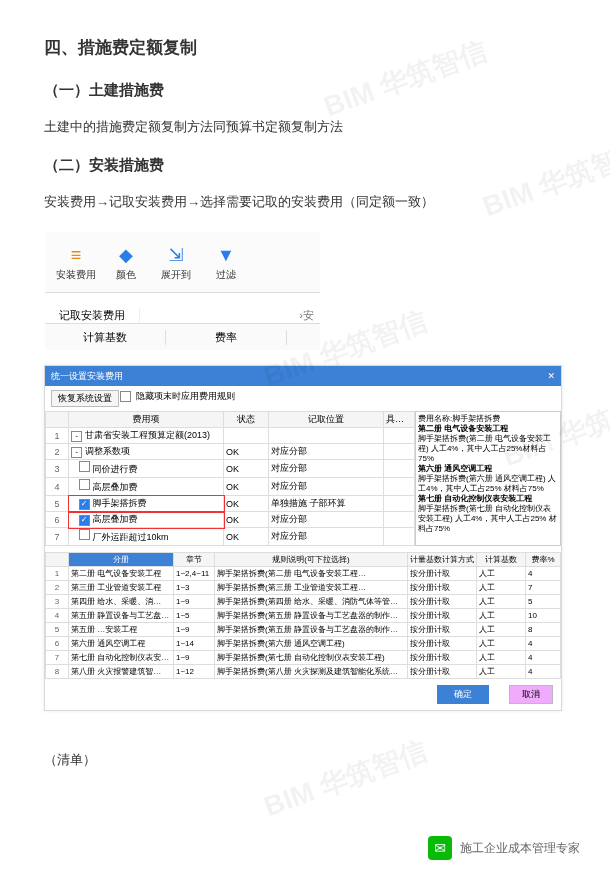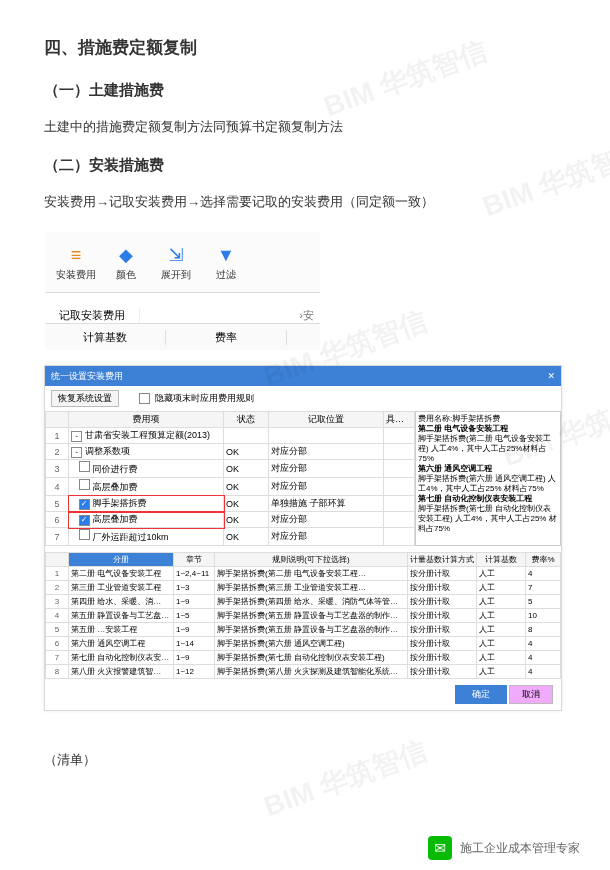--- a/index.html
+++ b/index.html
@@ -17,35 +17,35 @@
 .tb-orange{color:#e78a1a}
 .tb-row2{height:30px;display:flex;align-items:flex-end;background:#fff;font-size:11px}
 .tb-row2 .menu-item{padding:0 14px;border-right:1px solid #eee}
 .tb-row2 .lbl{margin-left:auto;color:#777;padding-right:6px}
 .tb-row3{height:26px;display:flex;align-items:center;background:#fafafa;border-top:1px solid #ddd;font-size:11px}
 .tb-row3 .ti{flex:0 0 120px;text-align:center;border-right:1px solid #ddd}
 
 .dlg{margin-top:14px;border:1px solid #d9d9d9;font-size:9px;width:516px;box-shadow:0 0 4px rgba(0,0,0,.08)}
 .dlg-title{height:20px;background:#3c81d6;color:#fff;display:flex;align-items:center;padding:0 6px}
 .dlg-title .x{margin-left:auto}
-.dlg-ctl{display:flex;gap:20px;padding:4px 6px;align-items:center}
+.dlg-ctl{display:flex;gap:1px;padding:4px 6px;align-items:flex-start}
 .btn-s{border:1px solid #bbb;background:#f5f5f5;padding:1px 6px}
 .chk{display:flex;align-items:center;gap:2px}
 .dlg table{border-collapse:collapse;width:100%;table-layout:fixed}
 .dlg th,.dlg td{border:1px solid #ddd;padding:1px 2px;white-space:nowrap;overflow:hidden;text-overflow:ellipsis}
 .dlg th{background:#f5f5f5;font-weight:400}
 .dlg .num{width:18px;text-align:center;color:#666}
 .tree-cell span.box{display:inline-block;width:9px;height:9px;border:1px solid #888;text-align:center;line-height:8px;font-size:8px;margin-right:3px}
 .cb{display:inline-block;width:9px;height:9px;border:1px solid #888;text-align:center;line-height:8px;font-size:8px;margin-right:3px}
 .cb.on{background:#2b7de9;color:#fff}
 .hl-red td:nth-child(2){outline:1px solid #e33}
 .sidepanel{border:1px solid #ccc;padding:2px;font-size:8px;line-height:1.25}
 .sidepanel b{font-weight:700}
 .bottom-tbl td,.bottom-tbl th{font-size:8px;padding:1px 2px}
-.dlg-foot{display:flex;justify-content:flex-end;gap:2px;padding:6px 8px}
+.dlg-foot{display:flex;justify-content:flex-end;gap:20px;padding:6px 8px}
 .dlg-foot .btn-p{background:#3c81d6;color:#fff;border:1px solid #3c81d6;padding:2px 16px}
 .dlg-foot .btn-c{border:1px solid #bbb;background:#f0abfc;padding:2px 12px}
 .chat-bar{position:absolute;bottom:10px;right:30px;display:flex;align-items:center;gap:8px;font-size:12px;color:#666}
 .chat-ico{width:24px;height:24px;background:#09bb07;border-radius:4px;color:#fff;display:flex;align-items:center;justify-content:center;font-size:14px}
 .note{font-size:13px;color:#333;margin-top:40px}
 </style>
 </head>
 <body>
 
 <div class="page">

